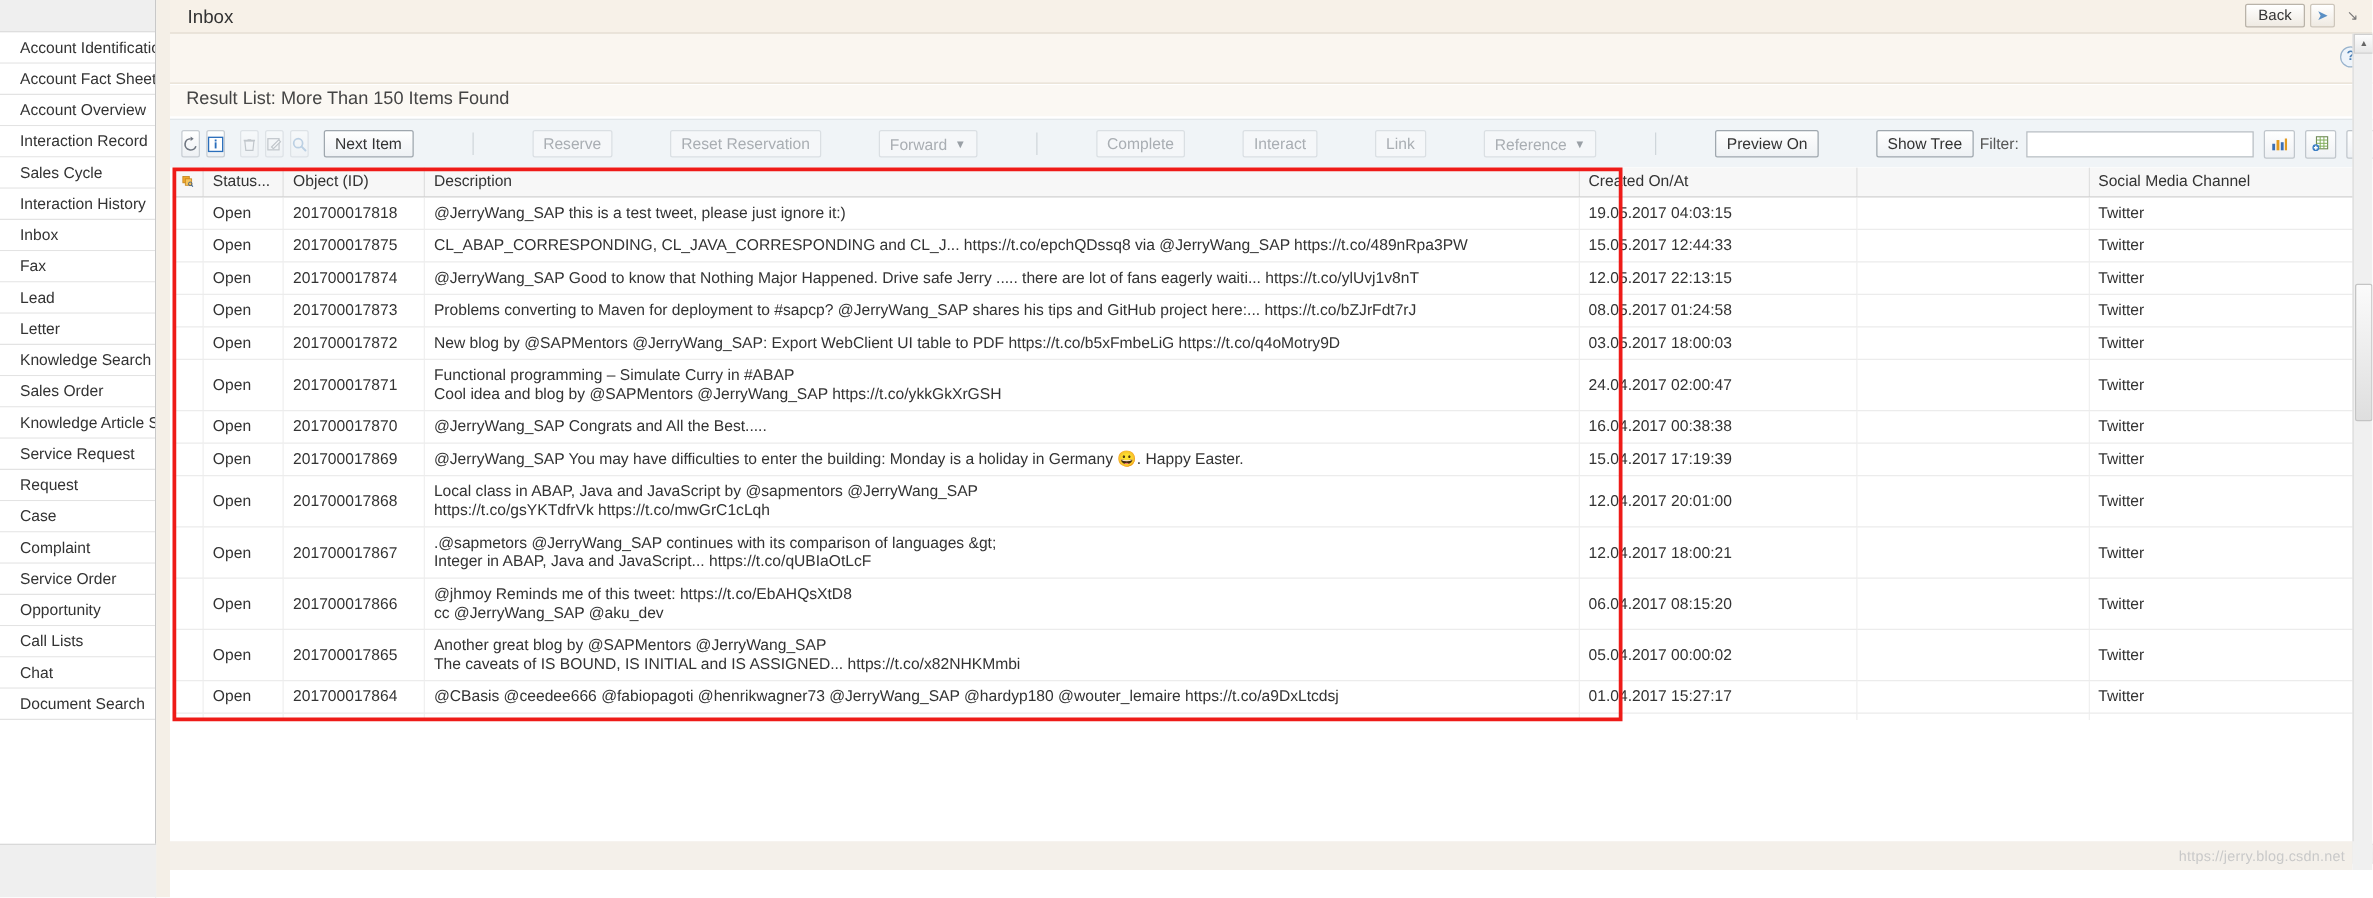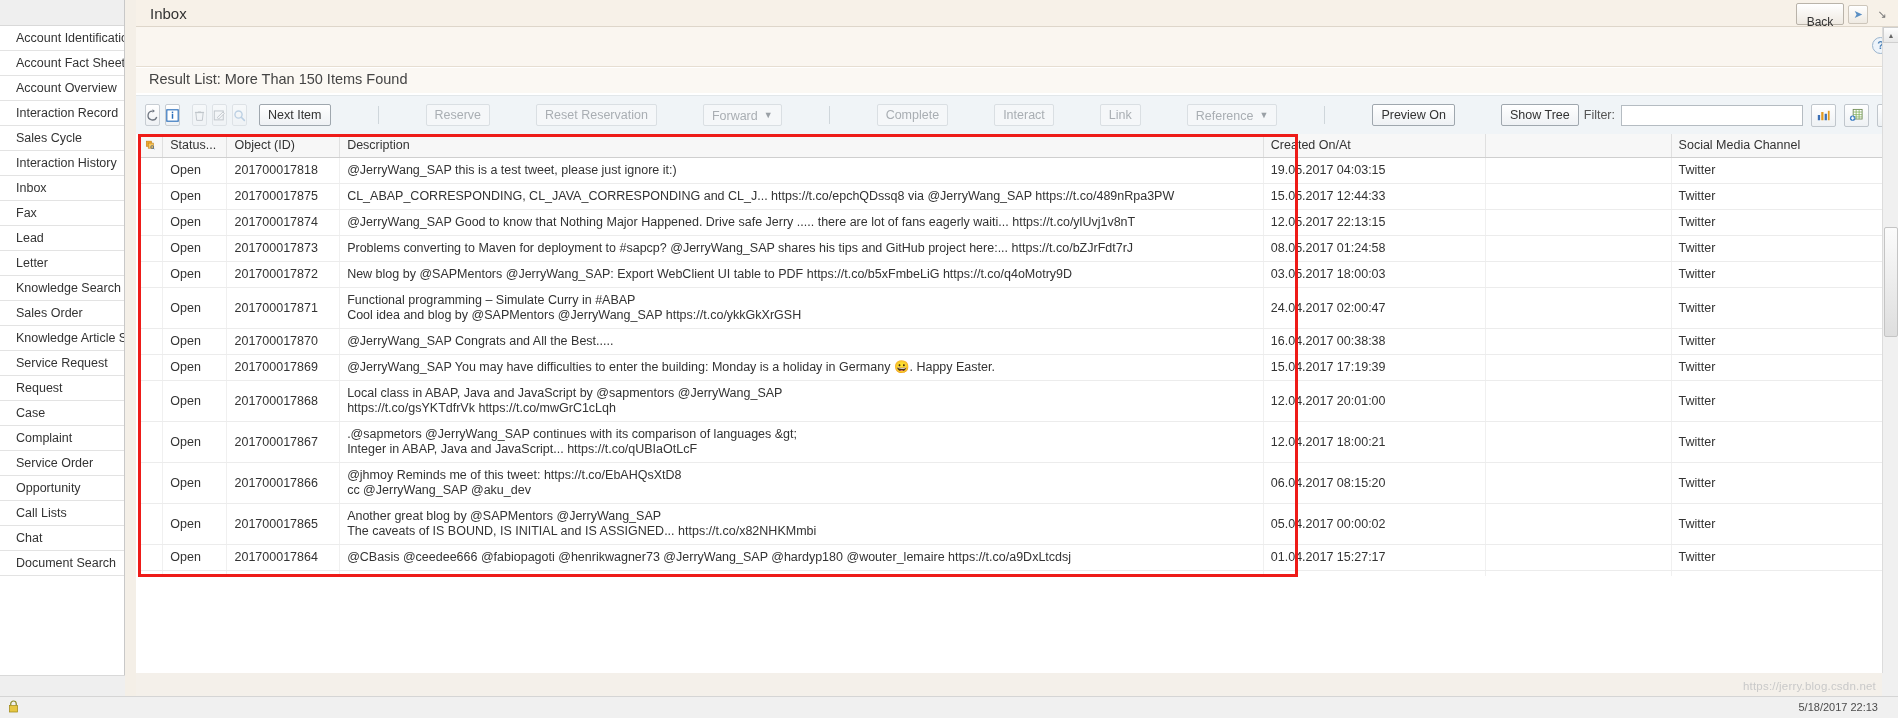--- a/index.html
+++ b/index.html
@@ -52,21 +52,21 @@
   }
   #header-right {
     position: absolute; right: 6px; top: 3px;
     display: flex; align-items: center; gap: 4px;
   }
   .hdr-btn {
     height: 19px; min-width: 48px;
     border: 1px solid #b9b3a9; border-radius: 2px;
     background: linear-gradient(#ffffff,#efeae2);
     font-size: 12px; color: #333;
-    padding: 10px 8px; line-height: 17px; text-align:center;
+    padding: 0 8px; line-height: 17px; text-align:center;
     cursor: pointer;
   }
   .hdr-icon-btn {
     width: 20px; height: 19px;
     border: 1px solid #cdc6bb; border-radius: 2px;
     background: linear-gradient(#ffffff,#efeae2);
     display:flex; align-items:center; justify-content:center;
     font-size: 11px; color: #5a8fc4; cursor: pointer;
   }
   .hdr-icon-btn.flat { border:none; background:none; color:#777; }
@@ -542,21 +542,14 @@
     <div class="sb-arrow">▲</div>
     <div id="sb-thumb"></div>
     <div class="sb-arrow" style="position:absolute;bottom:0;left:0;">▼</div>
   </div>
 
   <div id="bottom-strip"></div>
   <div class="scroll-corner"></div>
 
   <div id="watermark">https://jerry.blog.csdn.net</div>
 
-  <div id="footer">
-    <svg id="lock-icon" viewBox="0 0 12 14">
-      <path d="M3 6 V4 a3 3 0 0 1 6 0 V6" fill="none" stroke="#8a8a2a" stroke-width="1.3"></path>
-      <rect x="1.6" y="6" width="8.8" height="7" fill="#e6c643" stroke="#a08a16" stroke-width=".8"></rect>
-    </svg>
-    <div id="footer-time">5/18/2017 22:13</div>
-  </div>
 
 </div>
 
 </body></html>

